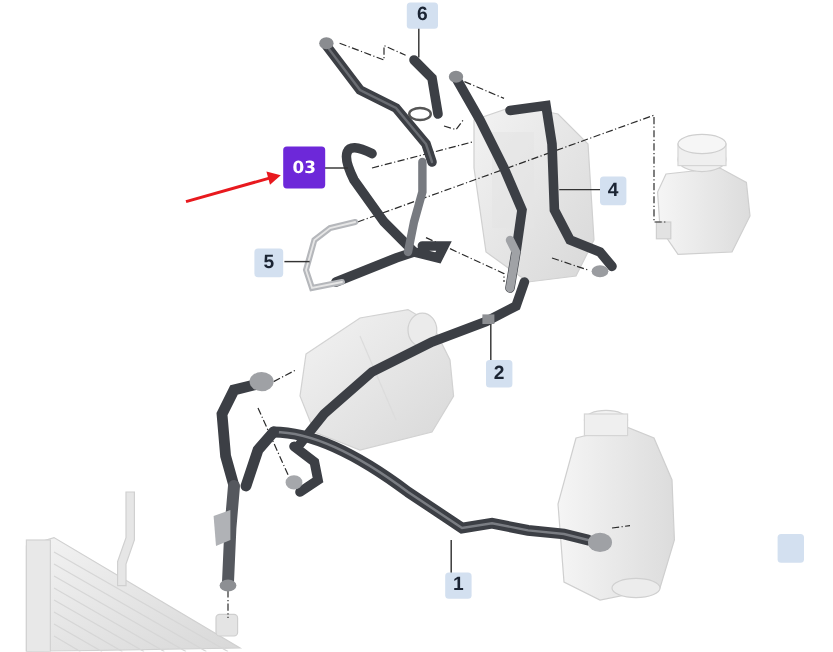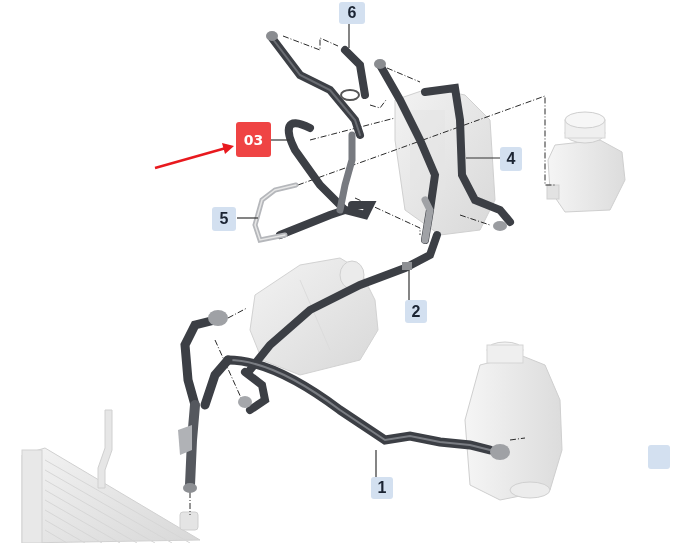--- a/index.html
+++ b/index.html
@@ -7,21 +7,21 @@
            font-family: "Liberation Sans", sans-serif; }
     #diagram { position: absolute; left: 0; top: 0; width: 694px; height: 543px; }
     .callout {
       position: absolute; background: #d3e0f0; border-radius: 3px;
       color: #1b2433; font-weight: bold; font-size: 16px;
       display: flex; align-items: center; justify-content: center;
       font-family: "Liberation Sans", sans-serif;
     }
     .callout span { position: relative; }
     .highlight {
-      position: absolute; background: #ef4444; color: #ffffff; border-radius: 3px;
+      position: absolute; background: #6d28d9; color: #ffffff; border-radius: 3px;
       font-weight: bold; font-size: 14px; display: flex; align-items: center; justify-content: center;
       font-family: "DejaVu Sans", sans-serif;
     }
   </style>
 </head>
 <body>
 
 <svg id="diagram" viewBox="0 0 694 543" xmlns="http://www.w3.org/2000/svg">
   <defs>
     <linearGradient id="ghost" x1="0" y1="0" x2="1" y2="1">

